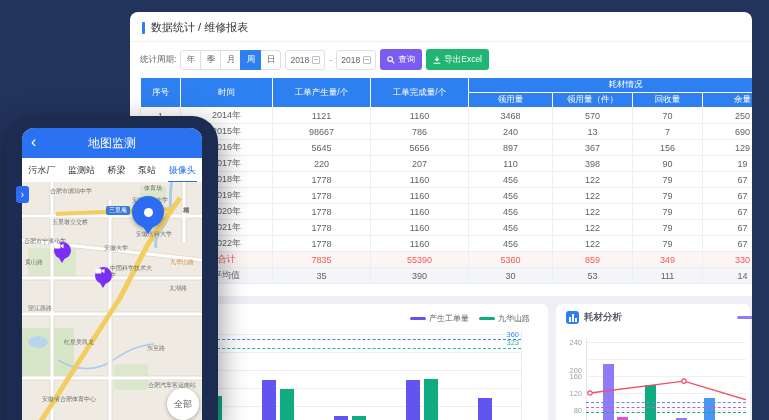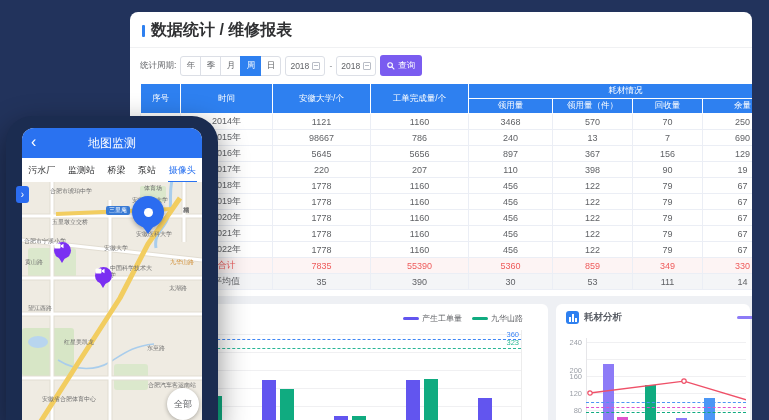--- a/index.html
+++ b/index.html
@@ -5,21 +5,21 @@
   html,body{margin:0;padding:0;}
   *{box-sizing:border-box;}
   .page{position:relative;width:769px;height:420px;background:#22335c;overflow:hidden;
         font-family:"Liberation Sans",sans-serif;-webkit-font-smoothing:antialiased;}
 
   
   .card{position:absolute;left:130px;top:12px;width:622px;height:430px;background:#fff;
         border-radius:8px;overflow:hidden;z-index:1;}
   .breadcrumb{display:flex;align-items:center;gap:6px;padding:8px 12px 6px;border-bottom:1px solid #f0f1f3;}
   .crumb-bar{width:3px;height:12px;background:#2e80f0;border-radius:1px;}
-  .crumb-text{font-size:16px;font-weight:bold;color:#303133;}
+  .crumb-text{font-size:11px;font-weight:normal;color:#303133;}
 
   .filters{display:flex;align-items:center;gap:4px;padding:7px 10px;font-size:8.5px;color:#606266;white-space:nowrap;}
   .seg{display:flex;}
   .seg .seg-btn{width:21px;height:20px;font-size:8.5px;border:1px solid #dcdfe6;background:#fff;color:#606266;
         margin-left:-1px;display:flex;align-items:center;justify-content:center;cursor:pointer;}
   .seg .seg-btn:first-child{border-radius:3px 0 0 3px;margin-left:0;}
   .seg .seg-btn:last-child{border-radius:0 3px 3px 0;}
   .seg .seg-btn.active{background:#2e80f0;border-color:#2e80f0;color:#fff;position:relative;z-index:1;}
   .select,.field{height:20px;border:1px solid #dcdfe6;border-radius:3px;background:#fff;color:#606266;
         display:flex;align-items:center;justify-content:center;gap:3px;padding:0 4px;}
@@ -43,21 +43,21 @@
   td{border:1px solid #ebeef5;height:16px;text-align:center;background:#fff;overflow:hidden;white-space:nowrap;}
   tr.total td{color:#ee5b5b;background:#fdf4f4;}
   tr.avg td{background:#f4f5f7;}
 
   
   .charts{position:absolute;left:0;right:0;top:284px;height:148px;background:#eef0f4;
           padding:8px 0 0 14px;display:flex;gap:8px;}
   .panel{background:#fff;border-radius:6px 6px 0 0;position:relative;}
   .panel-left{width:404px;}
   .panel-right{width:194px;}
-  .legend{position:absolute;top:9px;right:25px;display:flex;gap:10px;align-items:center;
+  .legend{position:absolute;top:9px;right:18px;display:flex;gap:10px;align-items:center;
           font-size:8px;color:#606266;z-index:2;}
   .leg-dash{width:16px;height:3px;border-radius:2px;display:inline-block;margin-right:3px;vertical-align:middle;}
   .plotL{position:absolute;left:8px;right:26px;top:26px;bottom:0;border-right:1px solid #ececec;overflow:hidden;}
   .plotR{position:absolute;left:30px;right:4px;top:24px;bottom:0;overflow:hidden;}
   .gridline{position:absolute;left:0;right:0;height:1px;background:#f0f0f2;}
   .refline{position:absolute;left:0;right:0;border-top:1px dashed;}
   .ref-label{position:absolute;font-size:7.5px;line-height:1;}
   .bar{position:absolute;bottom:0;}
   .panel-head{position:absolute;top:7px;left:10px;display:flex;align-items:center;gap:5px;
               font-size:9.5px;font-weight:bold;color:#5a5e66;z-index:2;}
@@ -133,39 +133,45 @@
         <span>2018</span>
         <span class="cal-icon"></span>
       </span>
       <span class="btn btn-query">
         <svg width="8" height="8" viewBox="0 0 8 8">
             <circle cx="3.1" cy="3.1" r="2.3" fill="none" stroke="#fff" stroke-width="1.1"></circle>
             <line x1="4.9" y1="4.9" x2="7.3" y2="7.3" stroke="#fff" stroke-width="1.1"></line>
           </svg>
         <span>查询</span>
       </span>
+      <span class="btn btn-export">
+        <svg width="8" height="8" viewBox="0 0 8 8">
+            <path d="M4 0.5 V4.4 M2.1 2.8 L4 4.7 L5.9 2.8 M0.7 7.2 H7.3" fill="none" stroke="#fff" stroke-width="1.1"></path>
+          </svg>
+        <span>导出Excel</span>
+      </span>
     </div>
 
     <div class="table-wrap">
       <table id="rt">
         <colgroup>
           <col style="width:40px">
             <col style="width:92px">
             <col style="width:98px">
             <col style="width:98px">
           <col style="width:84px">
             <col style="width:80px">
             <col style="width:70px">
             <col style="width:80px">
         </colgroup>
         <thead>
           <tr>
             <th rowspan="2">序号</th>
             <th rowspan="2">时间</th>
-            <th rowspan="2">安徽大学/个</th>
+            <th rowspan="2">工单产生量/个</th>
             <th rowspan="2">工单完成量/个</th>
             <th colspan="4">耗材情况</th>
           </tr>
           <tr>
             <th>领用量</th>
             <th>领用量（件）</th>
             <th>回收量</th>
             <th>余量</th>
           </tr>
         </thead>

